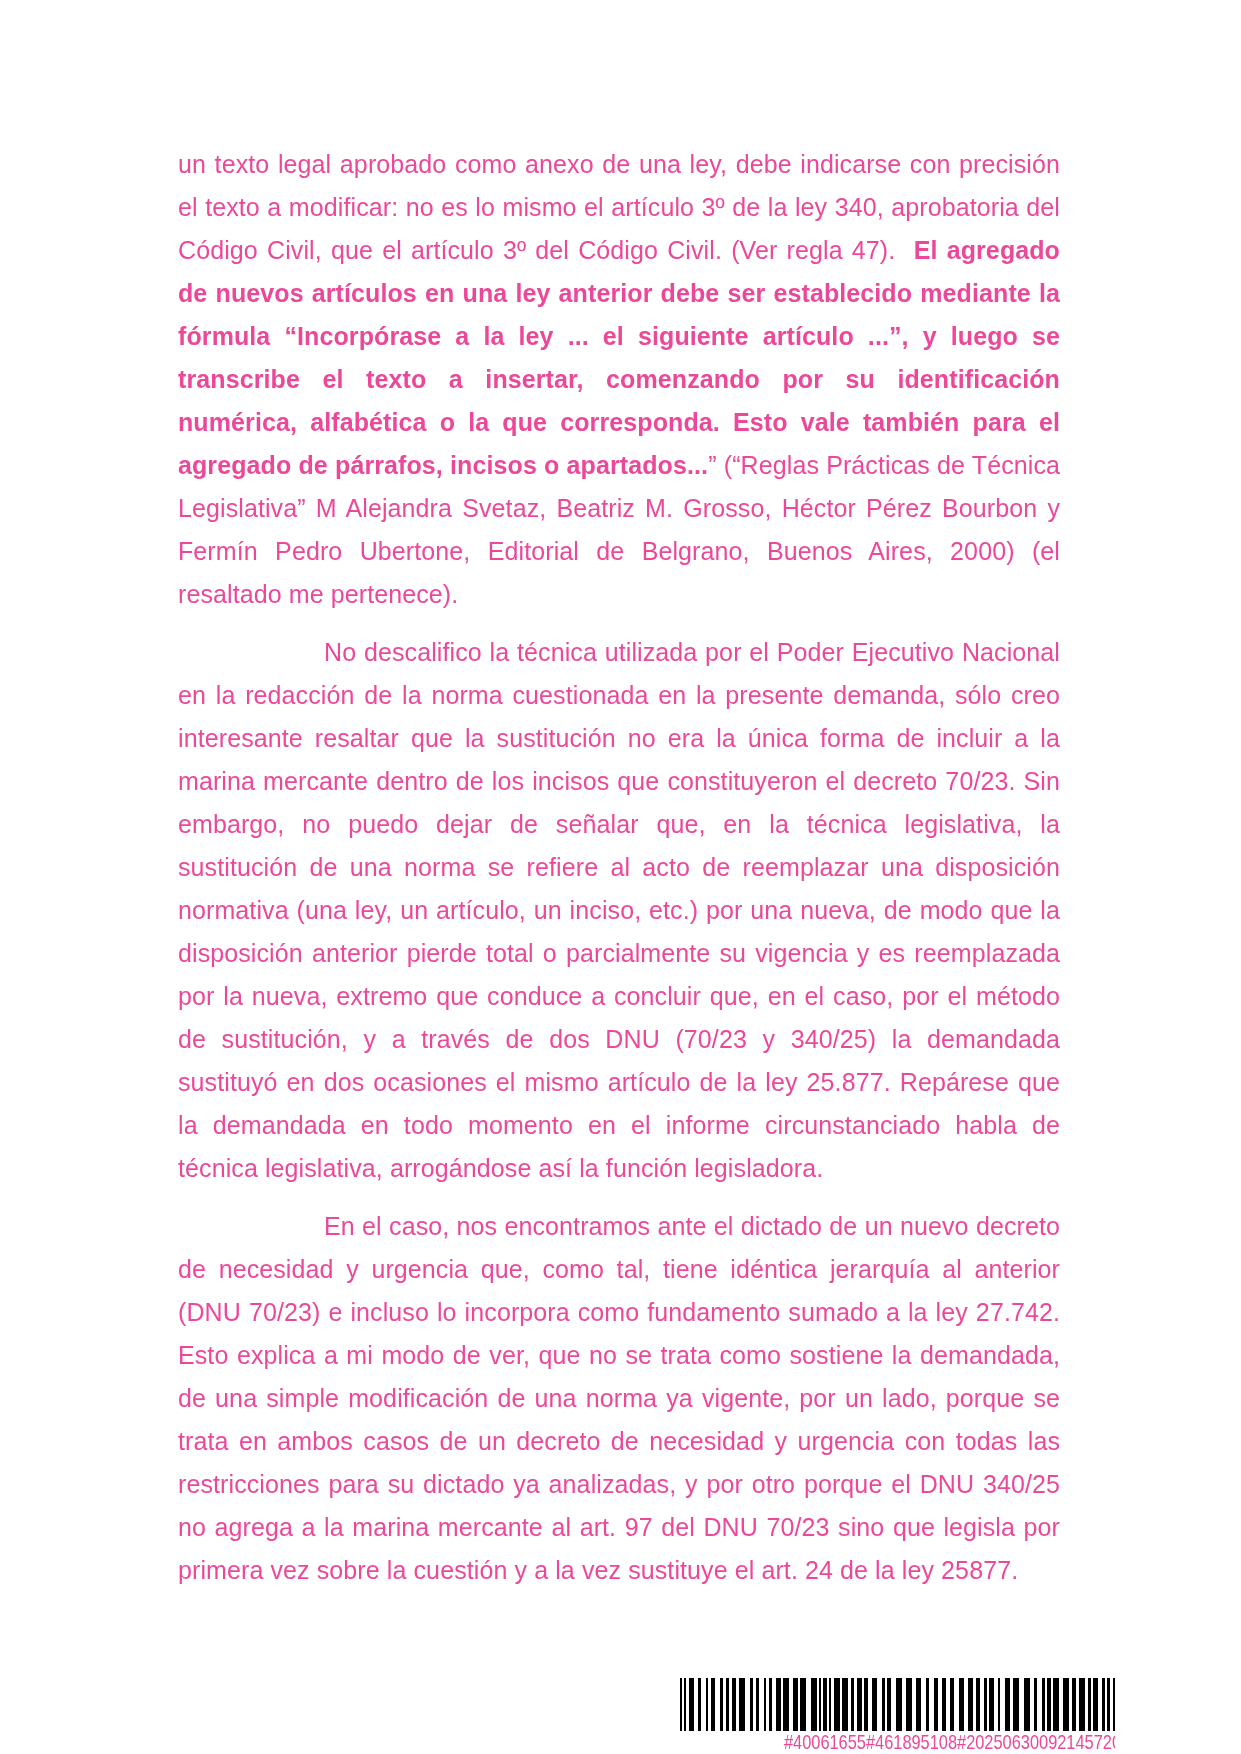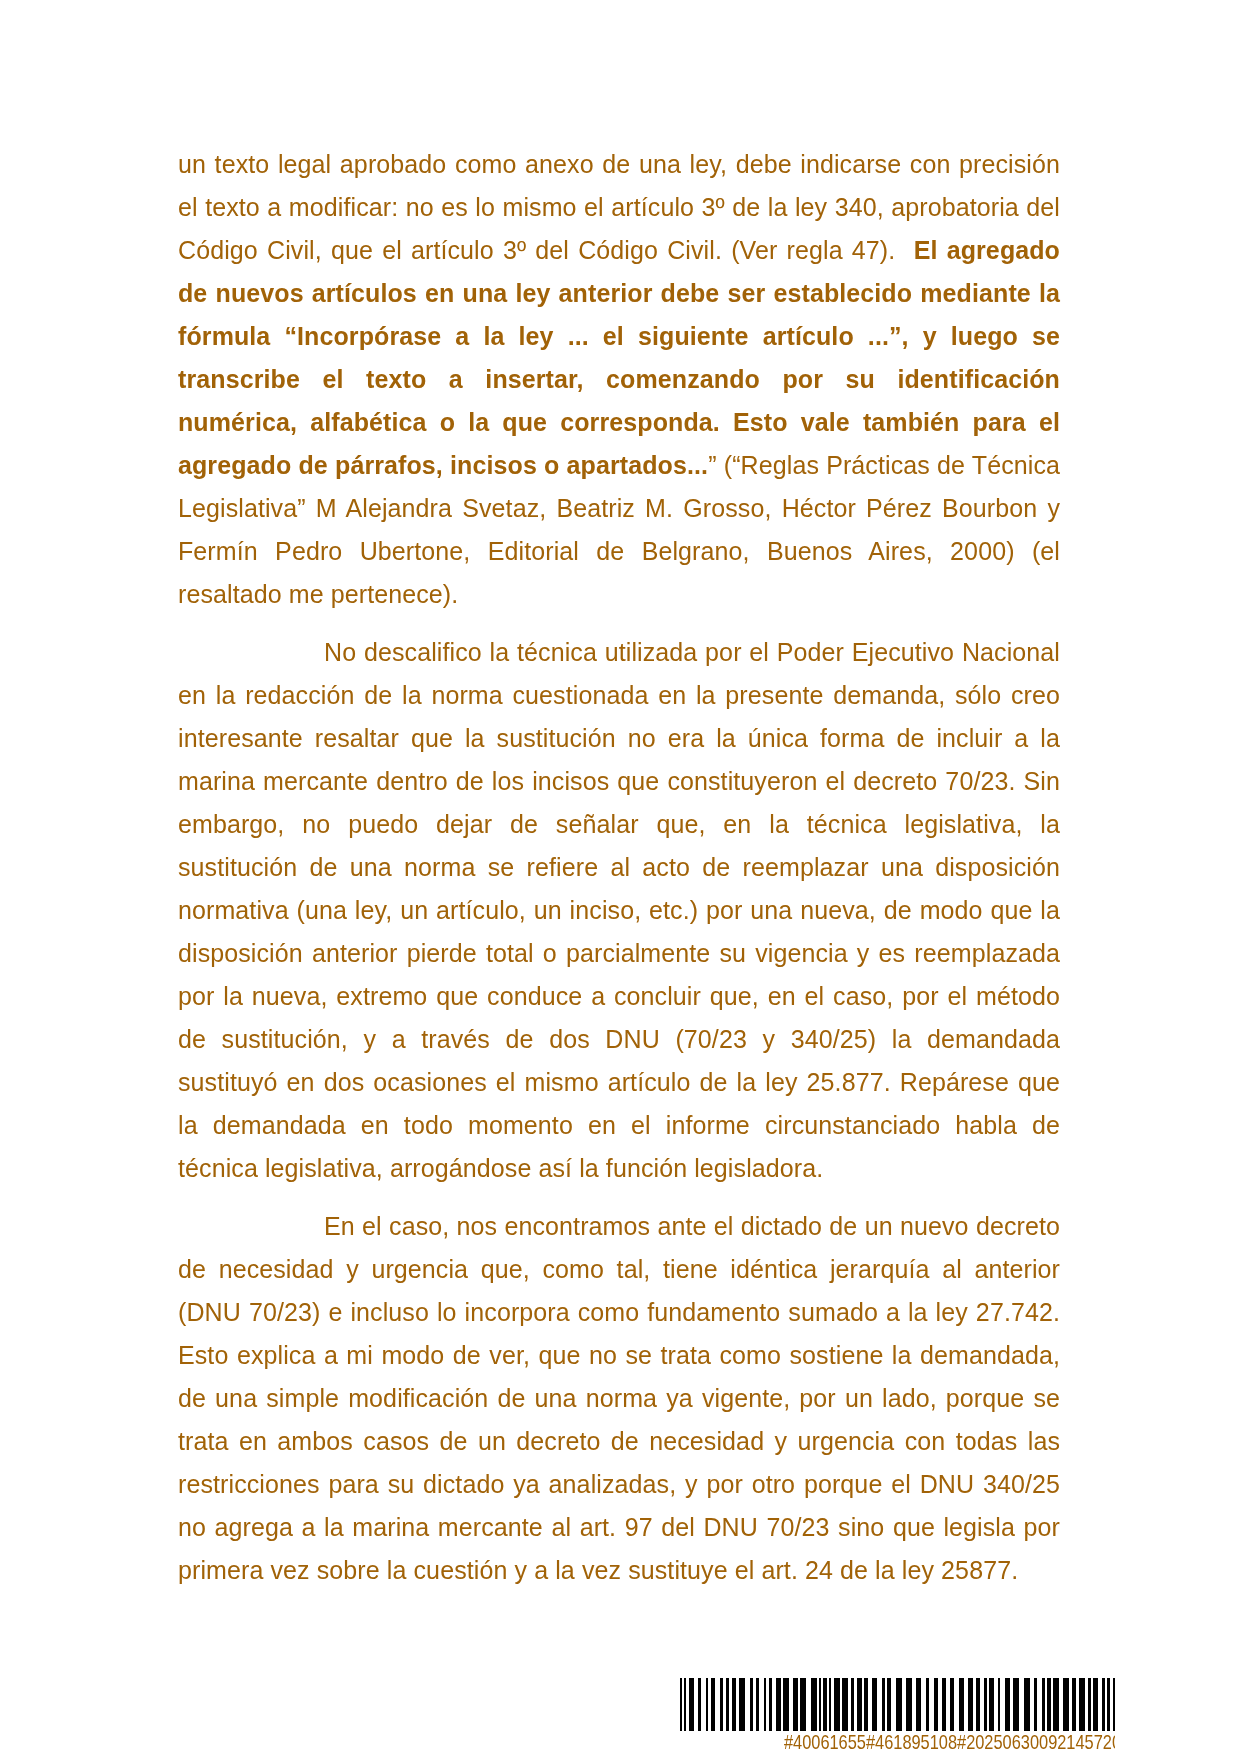--- a/index.html
+++ b/index.html
@@ -1,21 +1,21 @@
 <!DOCTYPE html>
 <html><head>
 <meta charset="utf-8">
 <style>
   html, body { margin: 0; padding: 0; background: #ffffff; }
   .page {
     position: relative;
     width: 1115px;
     height: 1754px;
     background: #ffffff;
-    color: #a16207;
+    color: #ec4899;
     font-family: "Liberation Sans", "DejaVu Sans", sans-serif;
     overflow: hidden;
   }
   .text-block {
     position: absolute;
     left: 178px;
     top: 143px;
     width: 882px;
     font-size: 25px;
     line-height: 43px;

